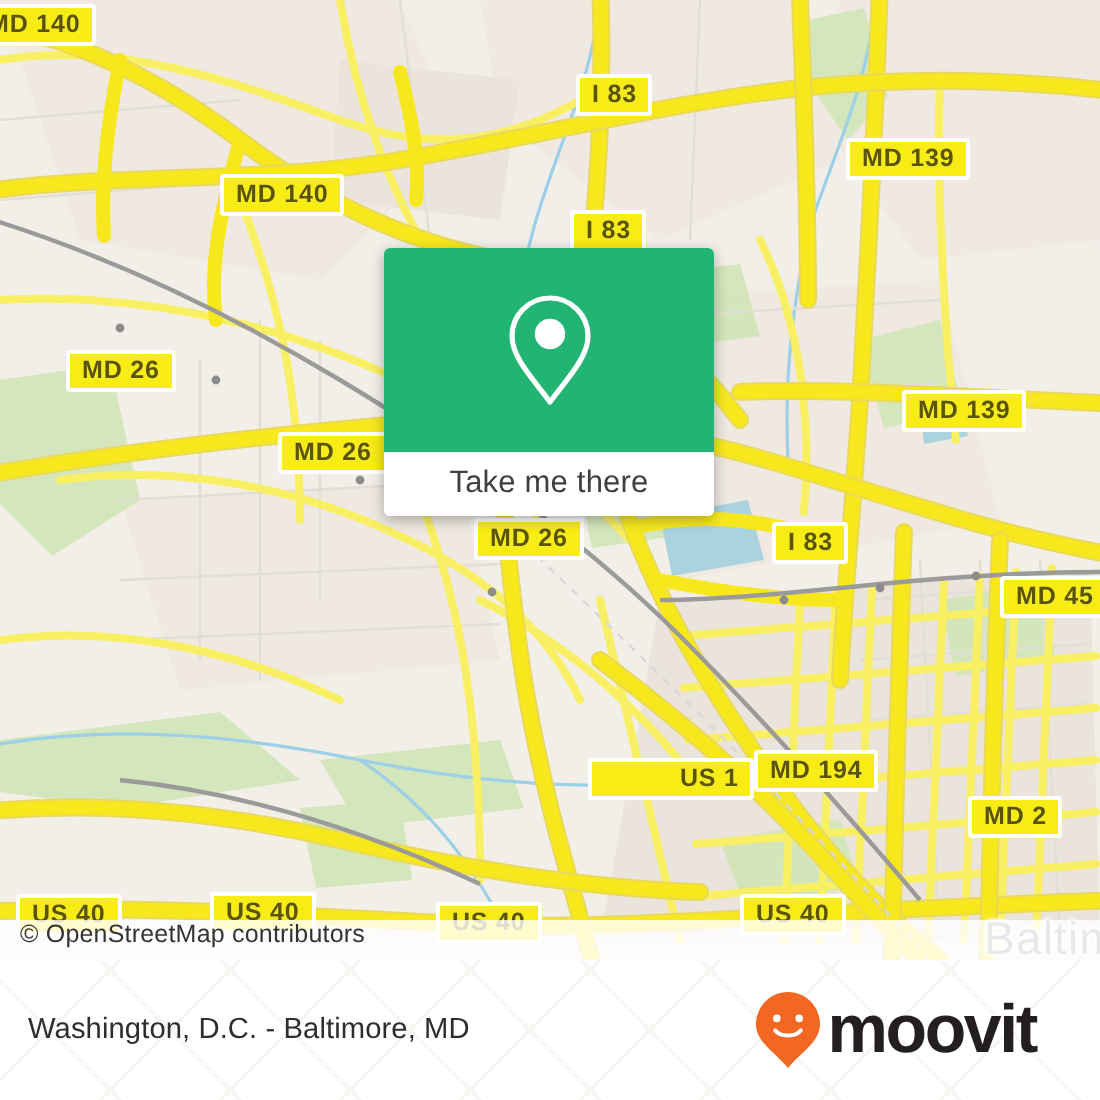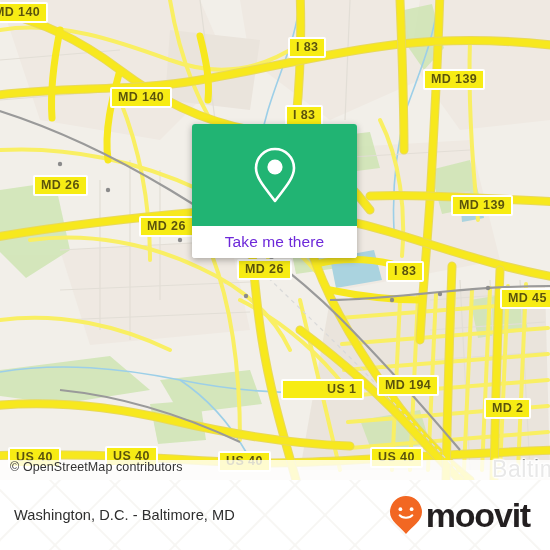--- a/index.html
+++ b/index.html
@@ -68,21 +68,21 @@
     flex:0 0 102px;
     background:#21b473;
     display:flex;align-items:center;justify-content:center;
   }
   .card-bottom{
     flex:1 1 auto;
     display:flex;align-items:center;justify-content:center;
     background:#fff;
   }
   .card-label{
-    font-size:15.5px;color:#6d28d9;letter-spacing:.1px;
+    font-size:15.5px;color:#404040;letter-spacing:.1px;
   }
 
   
   .footer{
     position:absolute;left:0;top:480px;width:550px;height:70px;
     background:#fff;box-sizing:border-box;
     overflow:hidden;
   }
   .footer-wm{position:absolute;left:0;top:0;width:550px;height:70px;opacity:.5;}
   .footer-inner{
@@ -90,21 +90,21 @@
     display:flex;align-items:center;height:70px;
     padding:0 12px 0 14px;box-sizing:border-box;
   }
   .footer-text{
     flex:1 1 auto;
     font-size:14.6px;line-height:22px;color:#2e2e2e;
     letter-spacing:.05px;
     max-width:390px;
   }
   .brand{
-    flex:0 0 auto;display:flex;align-items:center;gap:3px;margin-right:8px;
+    flex:0 0 auto;display:flex;align-items:center;gap:3px;margin-right:20px;
   }
   .brand-word{
     font-size:34px;line-height:34px;font-weight:bold;color:#231f20;letter-spacing:-1.2px;
   }
 </style>
 </head>
 <body>
 
 <div class="app">
 
@@ -281,21 +281,21 @@
         <div class="shield" style="left: 288px; top: 37px;">I 83</div>
         <div class="shield" style="left: 423px; top: 69px;">MD 139</div>
         <div class="shield" style="left: 110px; top: 87px;">MD 140</div>
         <div class="shield" style="left: 285px; top: 105px;">I 83</div>
         <div class="shield" style="left: 33px; top: 175px;">MD 26</div>
         <div class="shield" style="left: 451px; top: 195px;">MD 139</div>
         <div class="shield" style="left: 139px; top: 216px;">MD 26</div>
         <div class="shield" style="left: 237px; top: 259px;">MD 26</div>
         <div class="shield" style="left: 386px; top: 261px;">I 83</div>
         <div class="shield" style="left: 500px; top: 288px;">MD 45</div>
-        <div class="shield" style="left: 281px; top: 379px; padding-left: 44px;">US 1</div>
+        <div class="shield" style="left: 294px; top: 379px; padding-left: 44px;">US 1</div>
         <div class="shield" style="left: 377px; top: 375px;">MD 194</div>
         <div class="shield" style="left: 484px; top: 398px;">MD 2</div>
         <div class="shield" style="left: 8px; top: 447px;">US 40</div>
         <div class="shield" style="left: 105px; top: 446px;">US 40</div>
         <div class="shield" style="left: 218px; top: 451px;">US 40</div>
         <div class="shield" style="left: 370px; top: 447px;">US 40</div>
       </div>
 
     <div id="place-host">
         <div class="placelabel" style="left: 492px; top: 456px;">Baltimore</div>

